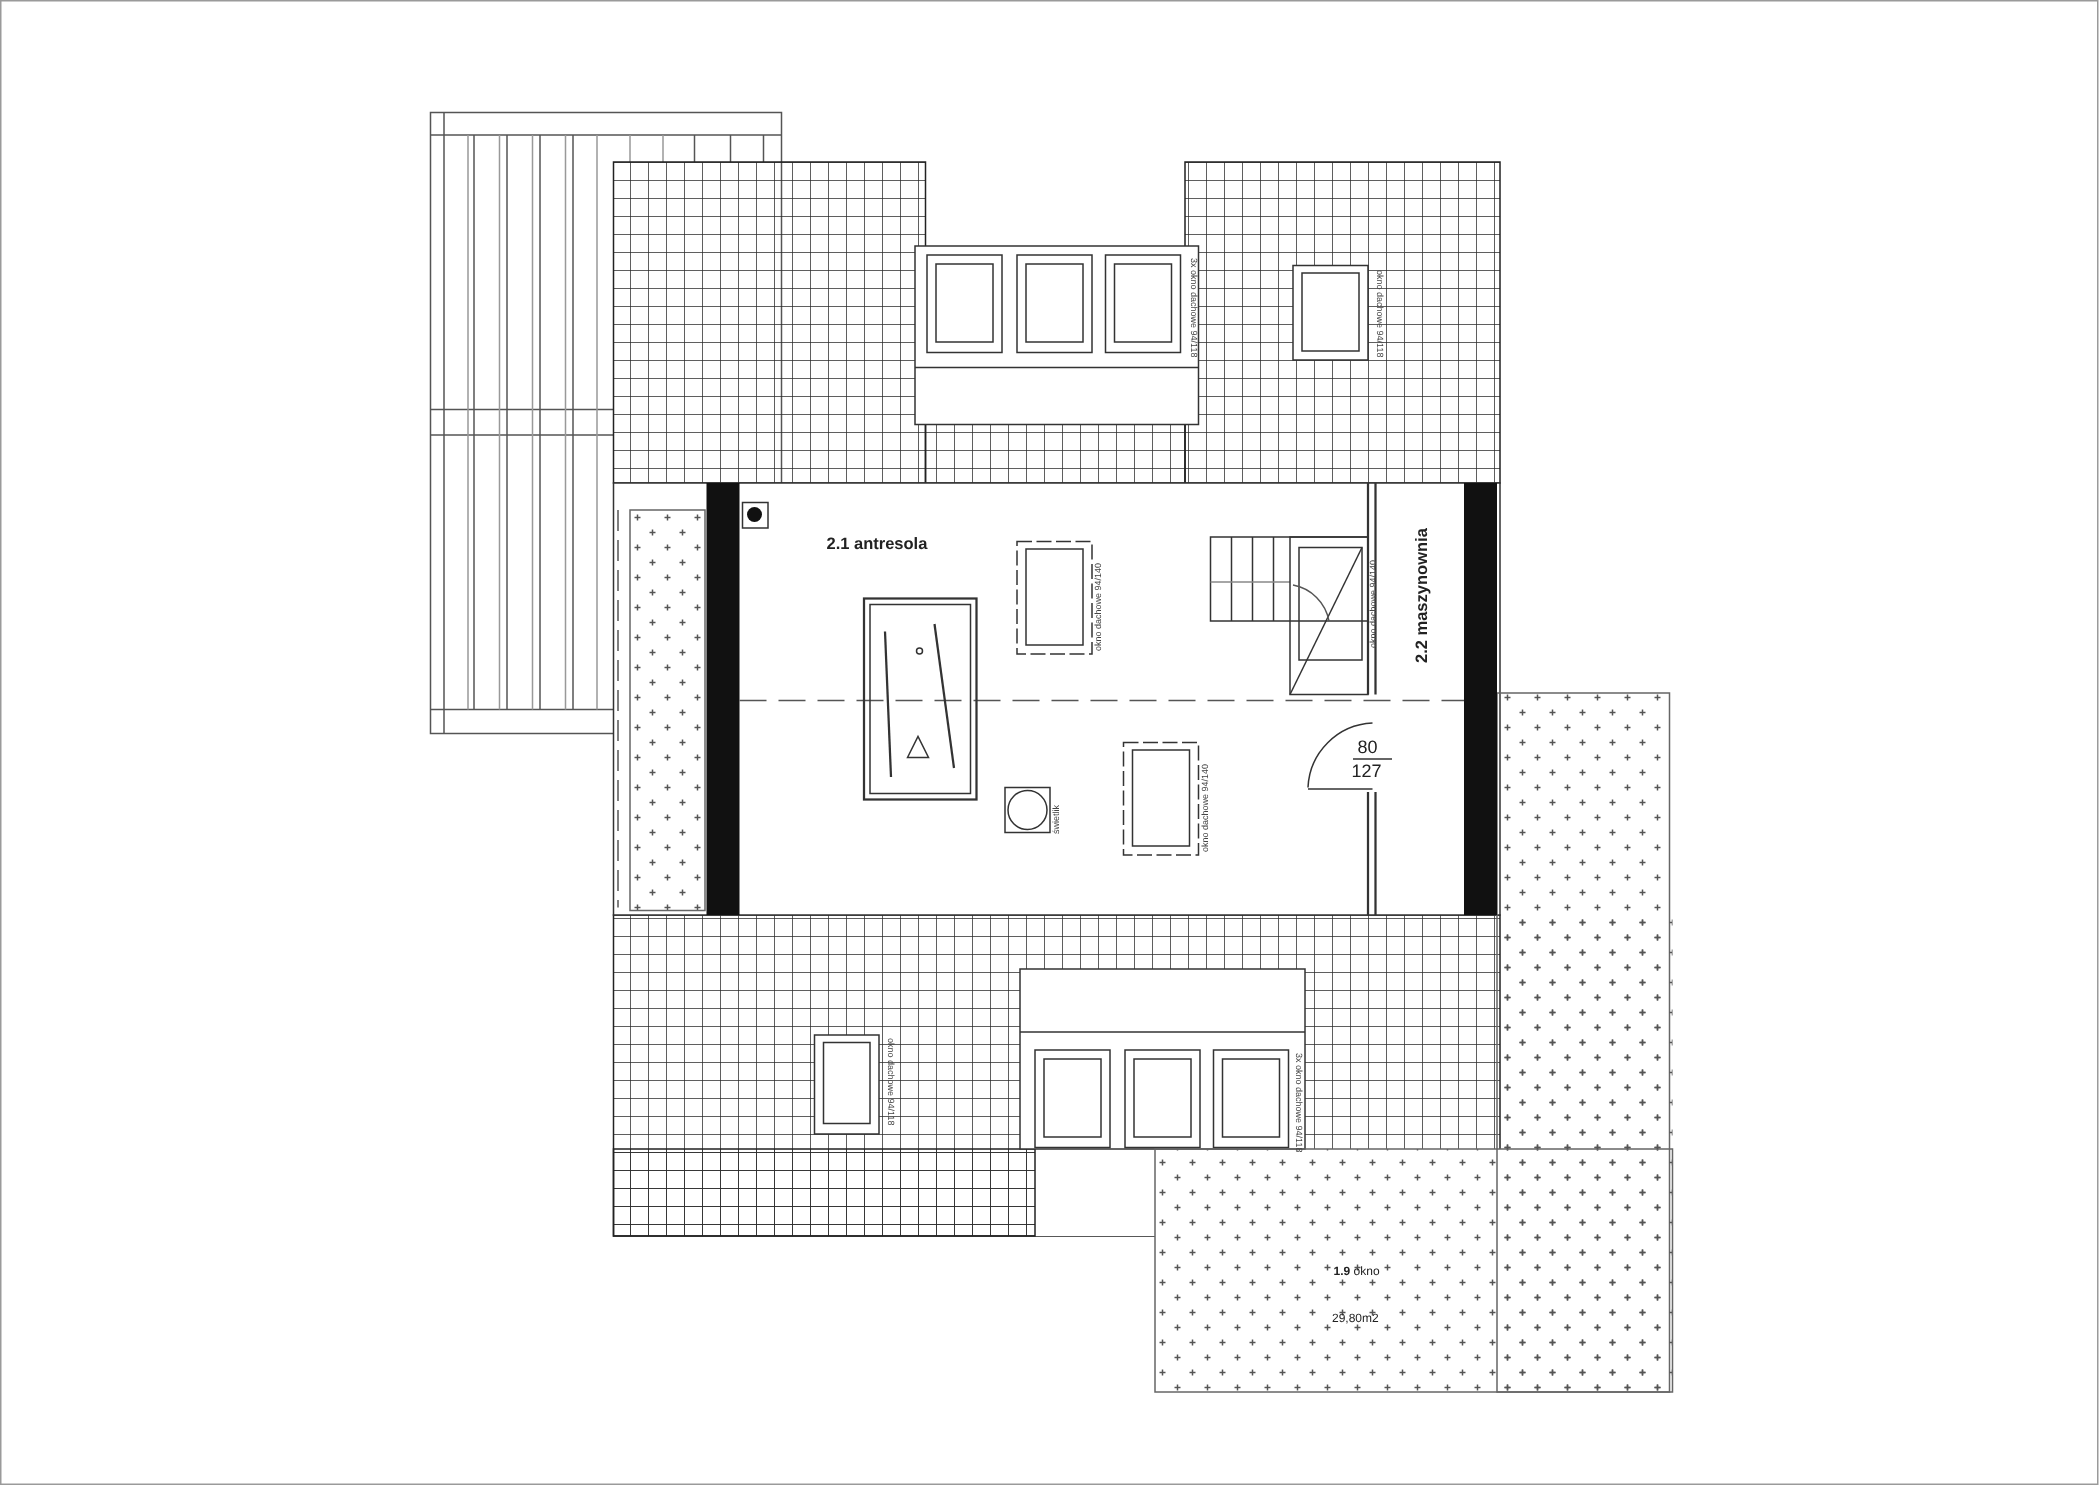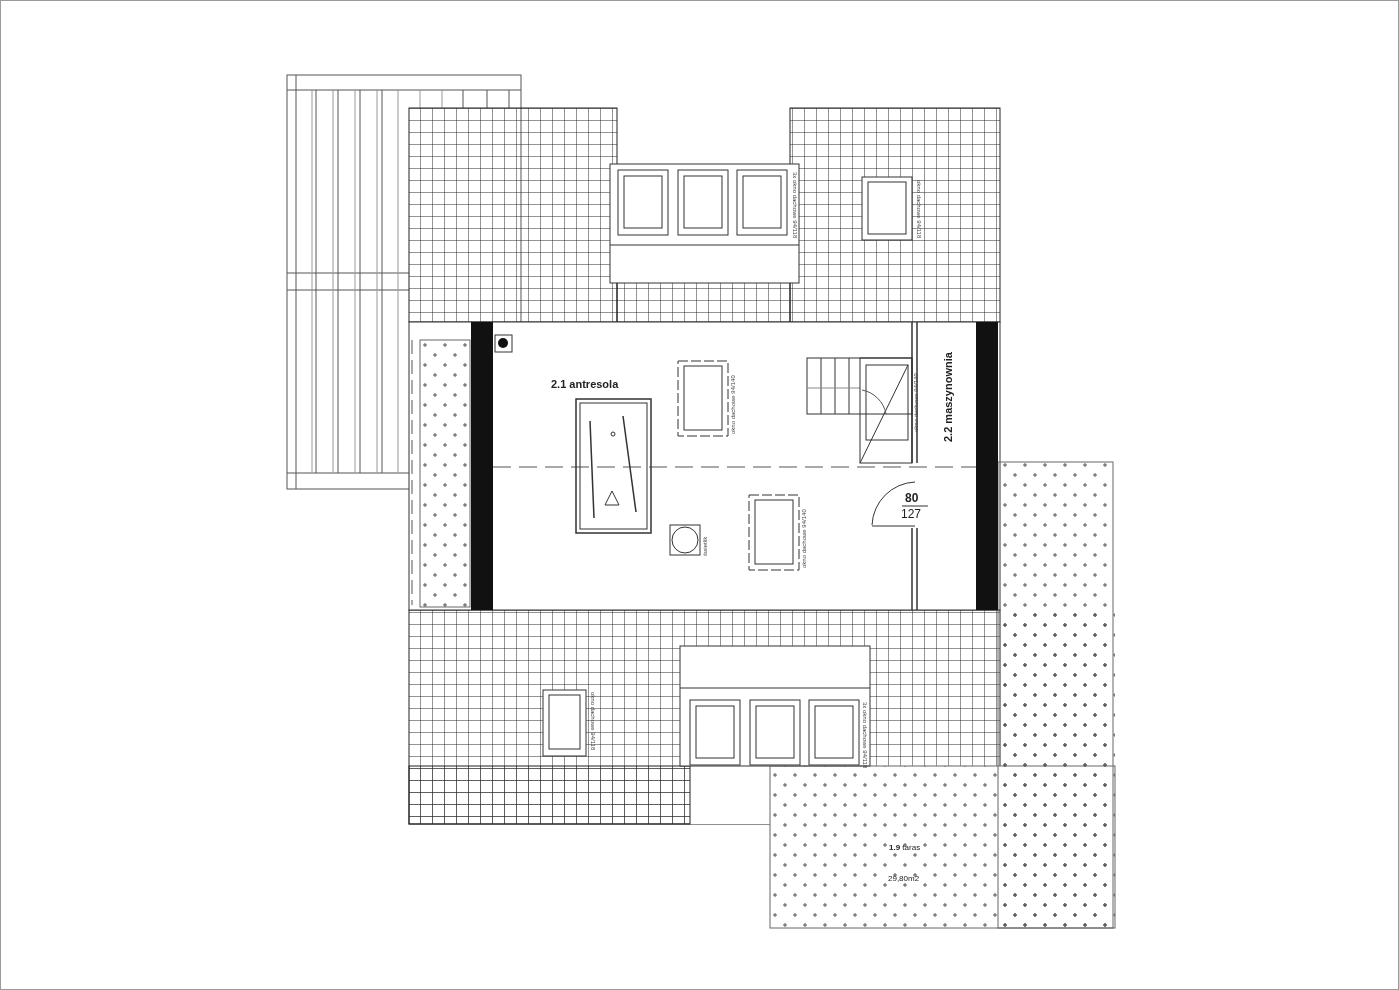--- a/index.html
+++ b/index.html
@@ -138,32 +138,32 @@
     <circle cx="613" cy="434" r="2"></circle>
     <path d="M605 505 L612 491 L619 505 Z" stroke-width="1"></path>
   </g>
   <rect x="670" y="525" width="30" height="30" fill="none" stroke="#333"></rect>
   <circle cx="685" cy="540" r="13" fill="none" stroke="#333"></circle>
 
   <rect x="495" y="335" width="17" height="17" fill="#fff" stroke="#333"></rect>
   <circle cx="503" cy="343" r="5" fill="#111"></circle>
 </svg>
 
-<div class="lbl room" style="left:551px;top:357px;margin-top:21px;">2.1 antresola</div>
+<div class="lbl room" style="left:551px;top:357px;">2.1 antresola</div>
 <div class="lbl room rot" style="left:942px;top:442px;">2.2 maszynownia</div>
 
-<div class="lbl dim" style="left:905px;top:491px;font-weight:bold;">80</div>
+<div class="lbl dim" style="left:905px;top:491px;">80</div>
 <div class="lbl dim" style="left:901px;top:507px;">127</div>
 
 <div class="lbl tiny rot90" style="left:798px;top:172px;">3x okno dachowe 94/118</div>
 <div class="lbl tiny rot90" style="left:922px;top:180px;">okno dachowe 94/118</div>
 <div class="lbl tiny rot90" style="left:596px;top:692px;">okno dachowe 94/118</div>
 <div class="lbl tiny rot90" style="left:868px;top:702px;">3x okno dachowe 94/118</div>
 <div class="lbl tiny rot" style="left:730px;top:434px;">okno dachowe 94/140</div>
 <div class="lbl tiny rot" style="left:801px;top:568px;">okno dachowe 94/140</div>
 <div class="lbl tiny rot" style="left:913px;top:432px;">okno dachowe 94/140</div>
 <div class="lbl tiny rot" style="left:702px;top:556px;">świetlik</div>
 
 <div class="lbl" style="left:889px;top:843px;font-size:8px;">
   <span style="font-weight:bold">1.9</span>
-  <span>taras</span>
+  <span>okno</span>
 </div>
 <div class="lbl" style="left:888px;top:874px;font-size:8px;">29,80m2</div>
 
 </body></html>

